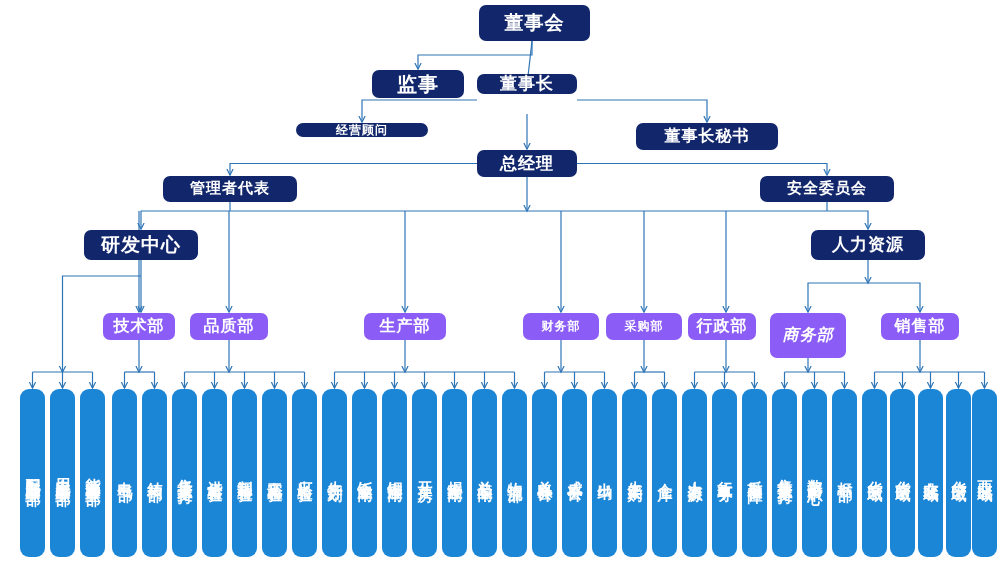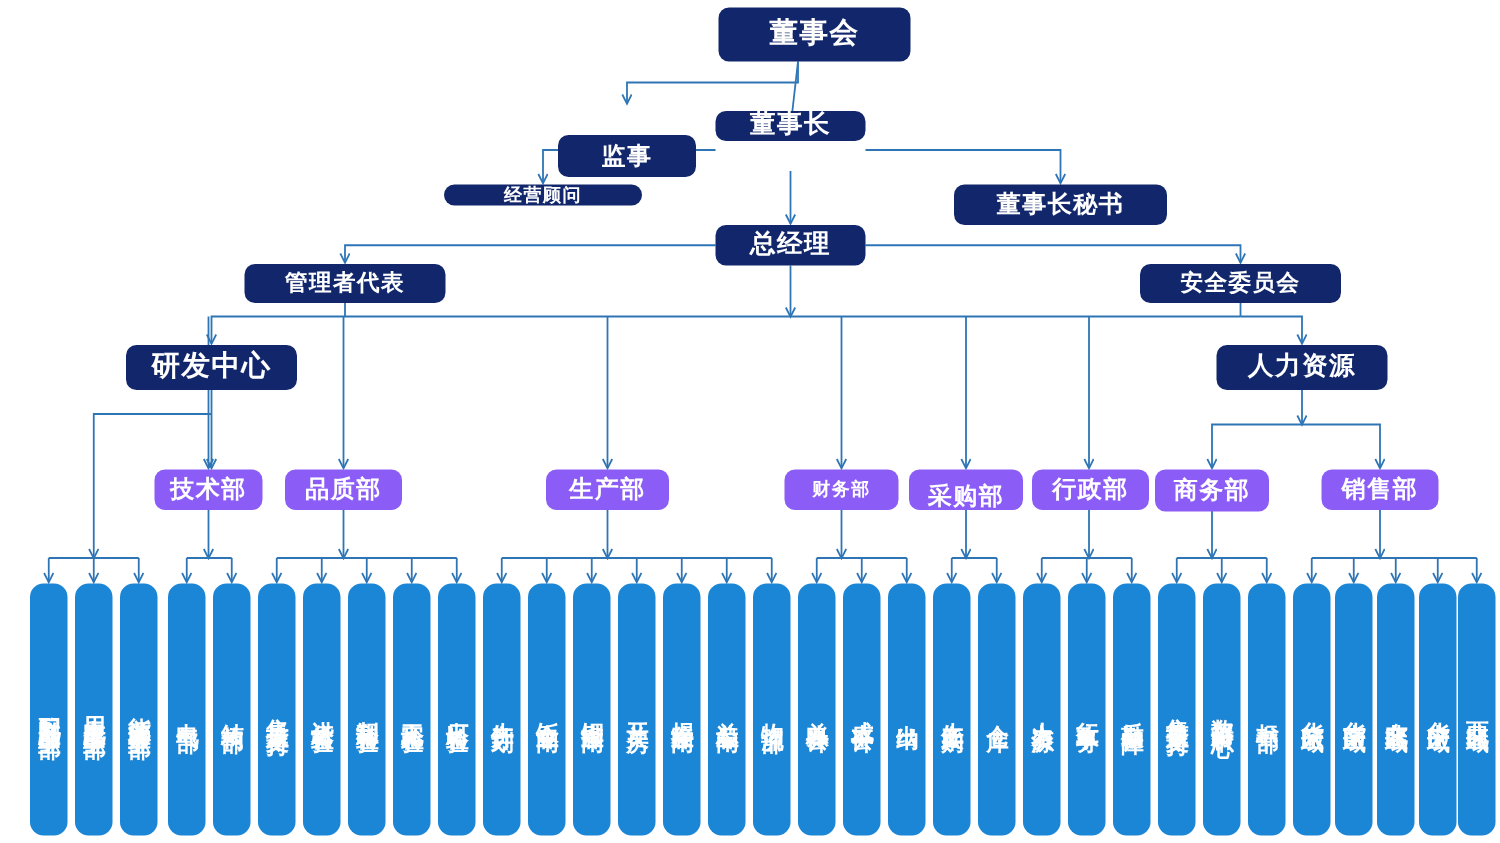--- a/index.html
+++ b/index.html
@@ -101,24 +101,24 @@
       <path d="M844.5,372 L844.5,388" stroke="#2E75B6" stroke-width="1.2" fill="none" marker-end="url(#arw)"></path>
       <path d="M920,340 L920,372" stroke="#2E75B6" stroke-width="1.2" fill="none" marker-end="url(#arw)"></path>
       <path d="M874.5,372 L984.5,372" stroke="#2E75B6" stroke-width="1.2" fill="none"></path>
       <path d="M874.5,372 L874.5,388" stroke="#2E75B6" stroke-width="1.2" fill="none" marker-end="url(#arw)"></path>
       <path d="M902.5,372 L902.5,388" stroke="#2E75B6" stroke-width="1.2" fill="none" marker-end="url(#arw)"></path>
       <path d="M930.5,372 L930.5,388" stroke="#2E75B6" stroke-width="1.2" fill="none" marker-end="url(#arw)"></path>
       <path d="M958.5,372 L958.5,388" stroke="#2E75B6" stroke-width="1.2" fill="none" marker-end="url(#arw)"></path>
       <path d="M984.5,372 L984.5,388" stroke="#2E75B6" stroke-width="1.2" fill="none" marker-end="url(#arw)"></path>
     </svg>
   <div id="nodes">
-      <div class="node lvl-dark" style="left: 479px; top: 5px; width: 128px; height: 36px; font-size: 19px;">
+      <div class="node lvl-dark" style="left: 479px; top: 5px; width: 111px; height: 36px; font-size: 19px;">
         <span class="htext">董事会</span>
       </div>
-      <div class="node lvl-dark" style="left: 372px; top: 70px; width: 92px; height: 28px; font-size: 16px; margin-top: 20px;">
+      <div class="node lvl-dark" style="left: 372px; top: 70px; width: 92px; height: 28px; font-size: 20px;">
         <span class="htext">监事</span>
       </div>
       <div class="node lvl-dark" style="left: 477px; top: 74px; width: 100px; height: 20px; font-size: 17px;">
         <span class="htext">董事长</span>
       </div>
       <div class="node lvl-dark" style="left: 296px; top: 123px; width: 132px; height: 14px; font-size: 12px;">
         <span class="htext">经营顾问</span>
       </div>
       <div class="node lvl-dark" style="left: 636px; top: 123px; width: 142px; height: 27px; font-size: 16px;">
         <span class="htext">董事长秘书</span>
@@ -143,27 +143,27 @@
       </div>
       <div class="node lvl-mid" style="left: 190px; top: 313px; width: 78px; height: 27px; font-size: 16px;">
         <span class="htext">品质部</span>
       </div>
       <div class="node lvl-mid" style="left: 364px; top: 313px; width: 82px; height: 27px; font-size: 16px;">
         <span class="htext">生产部</span>
       </div>
       <div class="node lvl-mid" style="left: 523px; top: 313px; width: 76px; height: 27px; font-size: 12px;">
         <span class="htext">财务部</span>
       </div>
-      <div class="node lvl-mid" style="left: 606px; top: 313px; width: 76px; height: 27px; font-size: 16px; align-items: flex-end;">
+      <div class="node lvl-mid" style="left: 606px; top: 313px; width: 76px; height: 27px; font-size: 12px;">
         <span class="htext">采购部</span>
       </div>
-      <div class="node lvl-mid" style="left: 688px; top: 313px; width: 78px; height: 27px; font-size: 16px;">
+      <div class="node lvl-mid" style="left: 688px; top: 313px; width: 68px; height: 27px; font-size: 16px;">
         <span class="htext">行政部</span>
       </div>
-      <div class="node lvl-mid" style="left: 770px; top: 313px; width: 76px; height: 28px; font-size: 16px;">
+      <div class="node lvl-mid" style="left: 770px; top: 313px; width: 76px; height: 45px; font-size: 16px; font-style: italic;">
         <span class="htext">商务部</span>
       </div>
       <div class="node lvl-mid" style="left: 881px; top: 313px; width: 78px; height: 27px; font-size: 16px;">
         <span class="htext">销售部</span>
       </div>
       <div class="node leaf" style="left: 20px; top: 389px; width: 25px; height: 168px; font-size: 15px;">
         <span class="vtext">配网产品事业部</span>
       </div>
       <div class="node leaf" style="left: 50px; top: 389px; width: 25px; height: 168px; font-size: 15px;">
         <span class="vtext">用电产品事业部</span>

